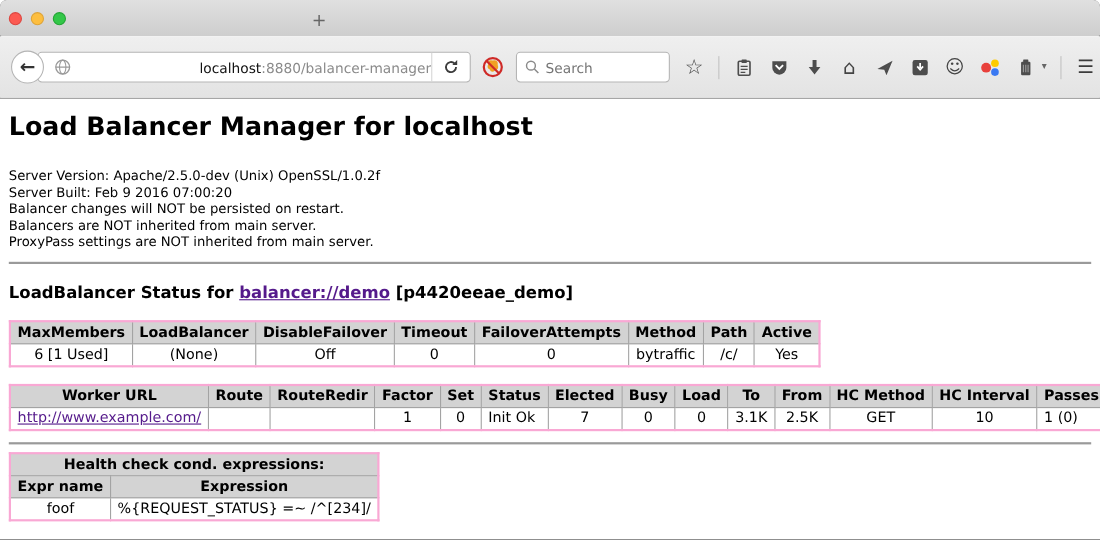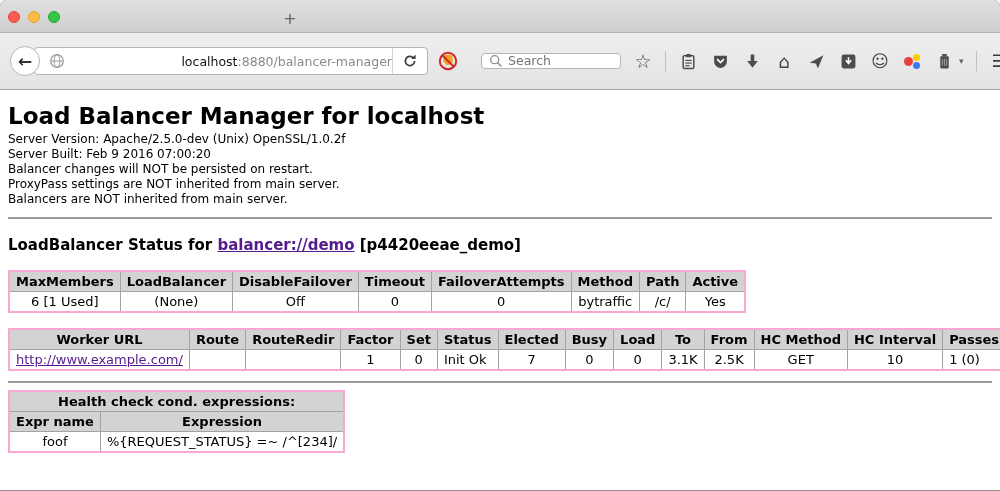--- a/index.html
+++ b/index.html
@@ -57,23 +57,23 @@
     border: 1px solid #b5b5b5; border-radius: 4px;
     display: flex; align-items: center; padding-left: 14px; overflow: hidden; text-align: right;
   }
   .url-text { flex: 1 1 auto; font-size: 12.5px; white-space: nowrap; overflow: hidden; margin-left: 7px; }
   .url-domain { color: #111; }
   .url-rest { color: #8a8a8a; }
   .url-divider { width: 1px; height: 28px; background: #d6d6d6; flex: 0 0 auto; }
   .reload-btn { flex: 0 0 34px; height: 28px; display:flex; align-items:center; justify-content:center; }
   .block-btn { margin-left: 9px; flex: 0 0 auto; display:flex; }
   .searchbar {
-    margin-left: 22px; flex: 0 0 140px; height: 16px; background:#fff;
+    margin-left: 10px; flex: 0 0 140px; height: 28px; background:#fff;
     border: 1px solid #b5b5b5; border-radius: 4px;
-    display: flex; align-items: flex-end; padding: 0 7px; gap: 5px;
+    display: flex; align-items: center; padding: 0 7px; gap: 5px;
   }
   .searchbar input {
     border: none; outline: none; width: 100%; font-size: 12.5px;
     font-family: "DejaVu Sans", "Liberation Sans", sans-serif; color:#333; background: transparent;
   }
   .tb-icons { display: flex; align-items: center; margin-left: 12px; gap: 12px; }
   .tb-btn { width: 20px; height: 20px; display: flex; align-items: center; justify-content: center;
             color: #4d4d4d; font-size: 16px; flex: 0 0 auto; }
   .tb-sep { width: 1px; height: 21px; background: #c2c2c2; flex: 0 0 auto; }
   .glyph-star { font-size: 19px; line-height: 19px; color:#444; }
@@ -81,21 +81,21 @@
   .glyph-smiley { font-size: 17px; color:#444; }
   .glyph-menu { font-size: 17px; color:#3c3c3c; letter-spacing: -1px; }
   .caret { font-size: 9px; color: #666; margin-left: -7px; }
   .dots-box { position: relative; width: 19px; height: 19px; }
   .dots-box i { position: absolute; border-radius: 50%; display: block; }
   .dot-red   { width: 9px; height: 9px; left: 1px; top: 5px;  background: #e8413c; }
   .dot-yel   { width: 7px; height: 7px; left: 10px; top: 2px; background: #ffcb00; }
   .dot-blue  { width: 7px; height: 7px; left: 10px; top: 10px; background: #3a79f2; }
   
   .content { padding: 0 8px; background: #fff; height: 400px; color: #000; }
-  h1.page-title { font-size: 23px; font-weight: bold; padding-top: 13px; margin-bottom: 3px; letter-spacing: 0; }
+  h1.page-title { font-size: 23px; font-weight: bold; padding-top: 13px; margin-bottom: 24px; letter-spacing: 0; }
   .info-line { font-size: 12px; line-height: 15px; }
   hr.rule { border: none; height: 2px; background: #9a9a9a; margin: 10px 0 0 0; }
   h3.lb-heading { font-size: 15px; font-weight: bold; margin: 17px 0 16px 0; }
   h3.lb-heading a { color: #551a8b; }
   table.mgr { border-collapse: collapse; font-size: 13px; border: 2px solid #f9a8d4; }
   .mgr th, .mgr td {
     border: 1px solid #a3a3a3; padding: 1px 6px; text-align: center;
     white-space: nowrap; height: 19px; line-height: 17px;
   }
   .mgr th { background: #d3d3d3; font-weight: bold; }
@@ -222,22 +222,22 @@
     </div>
   </div>
 
   <div class="content">
     <h1 class="page-title">Load Balancer Manager for localhost</h1>
 
     <div>
       <div class="info-line">Server Version: Apache/2.5.0-dev (Unix) OpenSSL/1.0.2f</div>
       <div class="info-line">Server Built: Feb 9 2016 07:00:20</div>
       <div class="info-line">Balancer changes will NOT be persisted on restart.</div>
+      <div class="info-line">Balancers are NOT inherited from main server.</div>
       <div class="info-line">ProxyPass settings are NOT inherited from main server.</div>
-      <div class="info-line">Balancers are NOT inherited from main server.</div>
     </div>
 
     <hr class="rule">
 
     <h3 class="lb-heading"><span>LoadBalancer Status for </span><a href="#">balancer://demo</a><span> [p4420eeae_demo]</span></h3>
 
     <table class="mgr t1">
       <tbody>
           <tr>
         <th>MaxMembers</th>

